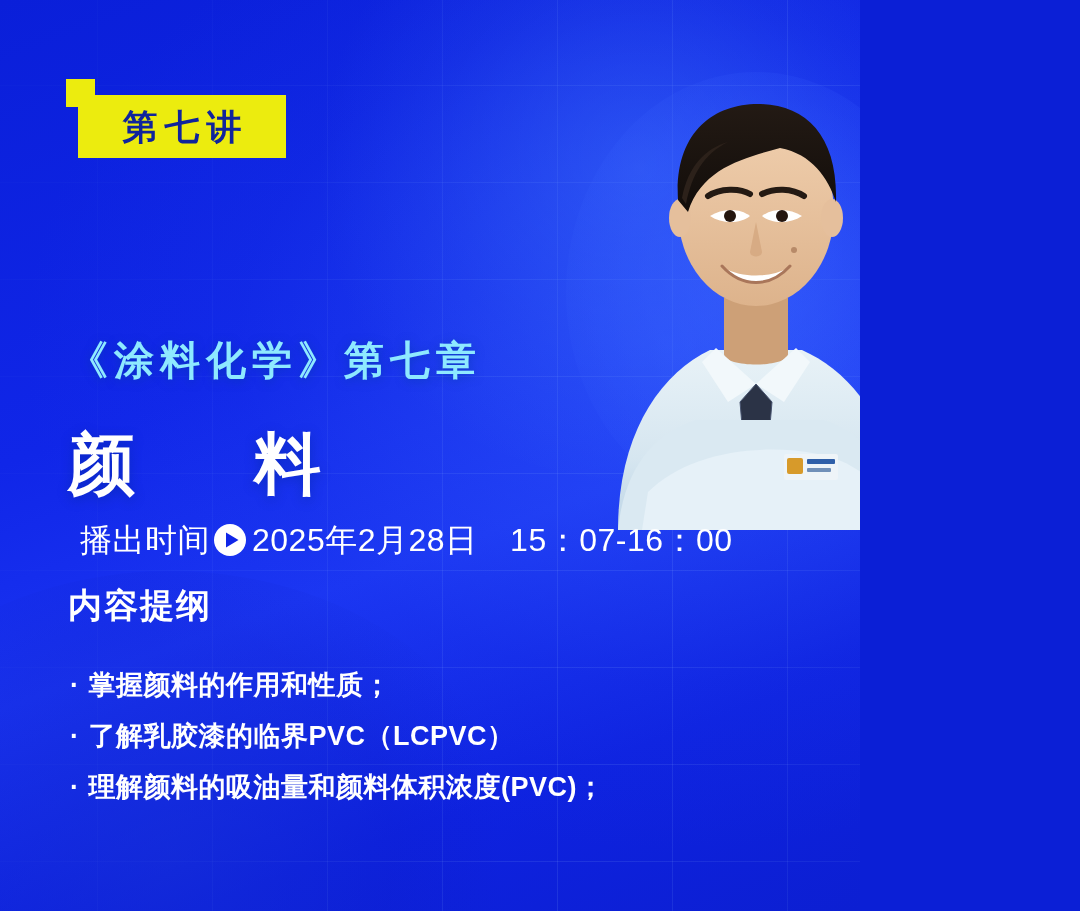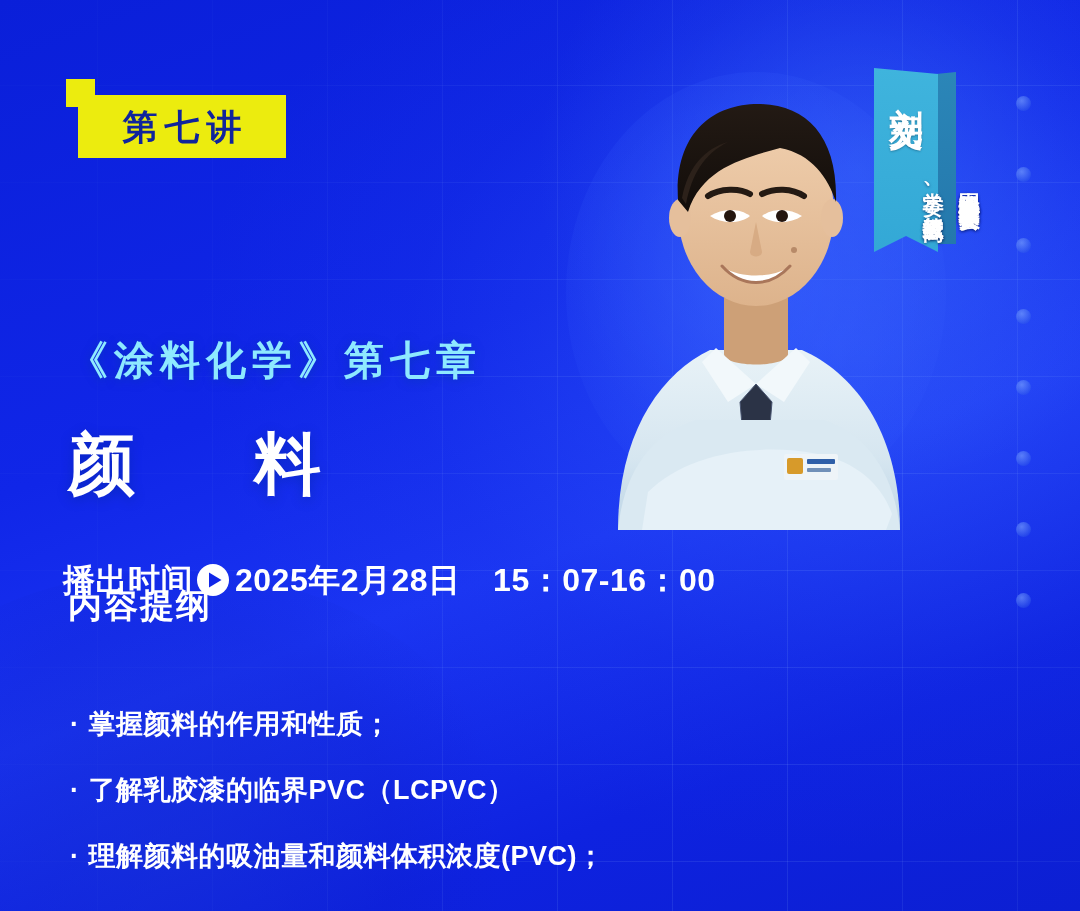--- a/index.html
+++ b/index.html
@@ -3,21 +3,21 @@
 <meta charset="utf-8">
 <style>
   * { box-sizing: border-box; margin: 0; padding: 0; }
   html, body {
     width: 1080px; height: 911px;
     font-family: "Liberation Sans", "DejaVu Sans", sans-serif;
     overflow: hidden; background: #0b1fd6;
   }
   #poster {
     position: relative;
-    width: 1080px; height: 911px;
+    width: 860px; height: 911px;
     overflow: hidden;
     background:
       radial-gradient(ellipse 900px 700px at 78% 38%, rgba(60,110,255,0.40) 0%, rgba(40,80,240,0.10) 48%, rgba(0,0,0,0) 72%),
       linear-gradient(160deg, #0a1fd9 0%, #1026e8 38%, #1a34f2 58%, #0e22e0 80%, #0c1fd2 100%);
   }
 
   
   .grid {
     position: absolute; inset: 0;
     background-image:
@@ -116,43 +116,42 @@
     text-shadow: 0 2px 10px rgba(0,60,160,0.5);
     margin-top: 8px;
   }
   .title {
     position: absolute; left: 68px; top: 430px;
     color: #ffffff; font-size: 67px; font-weight: 700;
     letter-spacing: 26px; line-height: 1;
     text-shadow: 0 3px 12px rgba(0,40,150,0.45);
   }
   .airtime {
-    position: absolute; left: 63px; top: 522px;
+    position: absolute; left: 80px; top: 522px;
     display: flex; align-items: center;
-    color: #ffffff; font-size: 32px; font-weight: 700;
+    color: #ffffff; font-size: 32px; font-weight: 400;
     letter-spacing: 0.5px; line-height: 1;
     white-space: nowrap;
-    margin-top: 40px;
   }
   .play-icon { margin: 0 4px 0 2px; display: inline-flex; }
   .play-icon svg { display: block; }
 
   .outline-head {
     position: absolute; left: 68px; top: 588px;
     color: #ffffff; font-size: 34px; font-weight: 700;
     letter-spacing: 2px; line-height: 1;
   }
   .outline-list {
     position: absolute; left: 70px; top: 672px;
     list-style: none;
   }
   .outline-list li {
     color: #ffffff; font-size: 27px; font-weight: 700;
     line-height: 1; margin-bottom: 24px;
-    letter-spacing: 0.5px; white-space: nowrap; margin-top: 39px;
+    letter-spacing: 0.5px; white-space: nowrap;
   }
   .outline-list li .bullet { margin-right: 9px; }
 </style>
 </head>
 <body>
 
 <div id="poster">
 
   <div class="grid"></div>
   <div class="glow-tr"></div>

